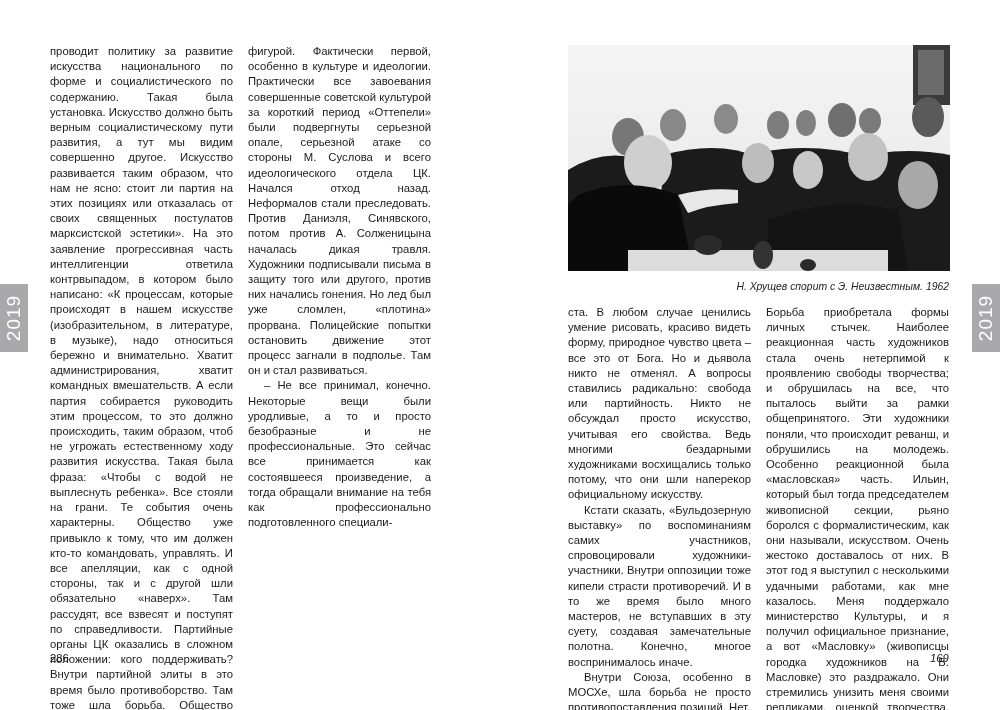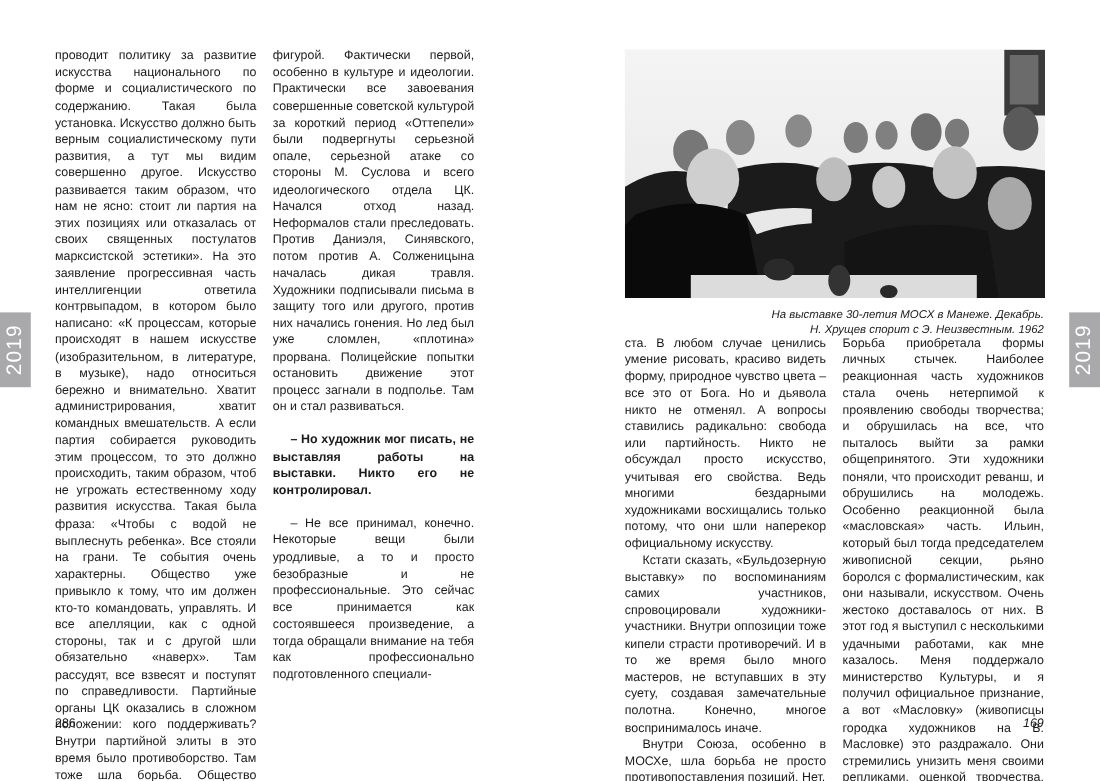--- a/index.html
+++ b/index.html
@@ -50,21 +50,20 @@
 </head>
 <body>
 
 <div id="left-page" class="page">
   <div class="col" id="col-l1">
     <p>проводит политику за развитие искусства национального по форме и социалистического по содержанию. Такая была установка. Искусство должно быть верным социалистическому пути развития, а тут мы видим совершенно другое. Искусство развивается таким образом, что нам не ясно: стоит ли партия на этих позициях или отказалась от своих священных постулатов марксистской эстетики». На это заявление прогрессивная часть интеллигенции ответила контрвыпадом, в котором было написано: «К процессам, которые происходят в нашем искусстве (изобразительном, в литературе, в музыке), надо относиться бережно и внимательно. Хватит администрирования, хватит командных вмешательств. А если партия собирается руководить этим процессом, то это должно происходить, таким образом, чтоб не угрожать естественному ходу развития искусства. Такая была фраза: «Чтобы с водой не выплеснуть ребенка». Все стояли на грани. Те события очень характерны. Общество уже привыкло к тому, что им должен кто-то командовать, управлять. И все апелляции, как с одной стороны, так и с другой шли обязательно «наверх». Там рассудят, все взвесят и поступят по справедливости. Партийные органы ЦК оказались в сложном положении: кого поддерживать? Внутри партийной элиты в это время было противоборство. Там тоже шла борьба. Общество боролось не только на уровне экономики, искусства, культуры.</p>
 
   </div>
   <div class="col" id="col-l2">
     <p>фигурой. Фактически первой, особенно в культуре и идеологии. Практически все завоевания совершенные советской культурой за короткий период «Оттепели» были подвергнуты серьезной опале, серьезной атаке со стороны М. Суслова и всего идеологического отдела ЦК. Начался отход назад. Неформалов стали преследовать. Против Даниэля, Синявского, потом против А. Солженицына началась дикая травля. Художники подписывали письма в защиту того или другого, против них начались гонения. Но лед был уже сломлен, «плотина» прорвана. Полицейские попытки остановить движение этот процесс загнали в подполье. Там он и стал развиваться.</p>
-    <p class="q">– Но художник мог писать, не выставляя работы на выставки. Никто его не контролировал.</p>
     <p class="after-q">– Не все принимал, конечно. Некоторые вещи были уродливые, а то и просто безобразные и не профессиональные. Это сейчас все принимается как состоявшееся произведение, а тогда обращали внимание на тебя как профессионально подготовленного специали-</p>
   </div>
   <div class="year-tab" id="year-tab-left">
     <span>2019</span>
   </div>
   <div class="page-num" id="page-num-left">286</div>
 </div>
 
 <div id="right-page" class="page"></div>
 
@@ -104,21 +103,20 @@
     <ellipse cx="350" cy="140" rx="20" ry="24" fill="#a8a8a8"></ellipse>
     <path d="M200 175 Q260 150 330 165 L340 226 L200 226 Z" fill="#141414"></path>
     <rect x="60" y="205" width="260" height="21" fill="#dcdcdc"></rect>
     <ellipse cx="140" cy="200" rx="14" ry="10" fill="#2a2a2a"></ellipse>
     <ellipse cx="195" cy="210" rx="10" ry="14" fill="#333"></ellipse>
     <ellipse cx="240" cy="220" rx="8" ry="6" fill="#2a2a2a"></ellipse>
   </svg>
 </div>
 
 <div id="caption">
-  <div>На выставке 30-летия МОСХ в Манеже. Декабрь.</div>
   <div>Н. Хрущев спорит с Э. Неизвестным. 1962</div>
 </div>
 
 <div class="col" id="col-r1">
   <p>ста. В любом случае ценились умение рисовать, красиво видеть форму, природное чувство цвета – все это от Бога. Но и дьявола никто не отменял. А вопросы ставились радикально: свобода или партийность. Никто не обсуждал просто искусство, учитывая его свойства. Ведь многими бездарными художниками восхищались только потому, что они шли наперекор официальному искусству.</p>
   <p class="indent">Кстати сказать, «Бульдозерную выставку» по воспоминаниям самих участников, спровоцировали художники-участники. Внутри оппозиции тоже кипели страсти противоречий. И в то же время было много мастеров, не вступавших в эту суету, создавая замечательные полотна. Конечно, многое воспринималось иначе.</p>
   <p class="indent">Внутри Союза, особенно в МОСХе, шла борьба не просто противопоставления позиций. Нет.</p>
 </div>
 <div class="col" id="col-r2">
   <p>Борьба приобретала формы личных стычек. Наиболее реакционная часть художников стала очень нетерпимой к проявлению свободы творчества; и обрушилась на все, что пыталось выйти за рамки общепринятого. Эти художники поняли, что происходит реванш, и обрушились на молодежь. Особенно реакционной была «масловская» часть. Ильин, который был тогда председателем живописной секции, рьяно боролся с формалистическим, как они называли, искусством. Очень жестоко доставалось от них. В этот год я выступил с несколькими удачными работами, как мне казалось. Меня поддержало министерство Культуры, и я получил официальное признание, а вот «Масловку» (живописцы городка художников на В. Масловке) это раздражало. Они стремились унизить меня своими репликами, оценкой творчества. Как это так? И действительно, я был</p>

